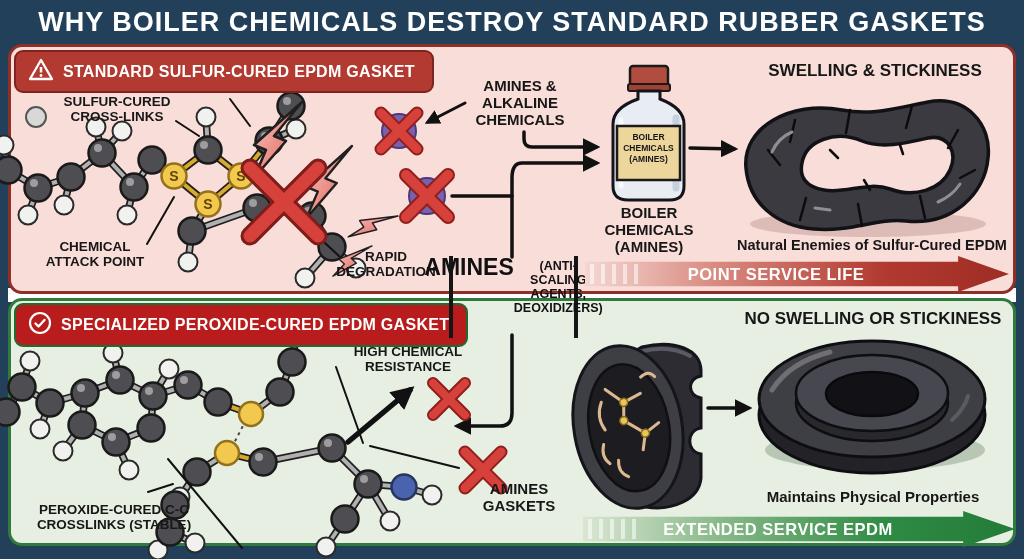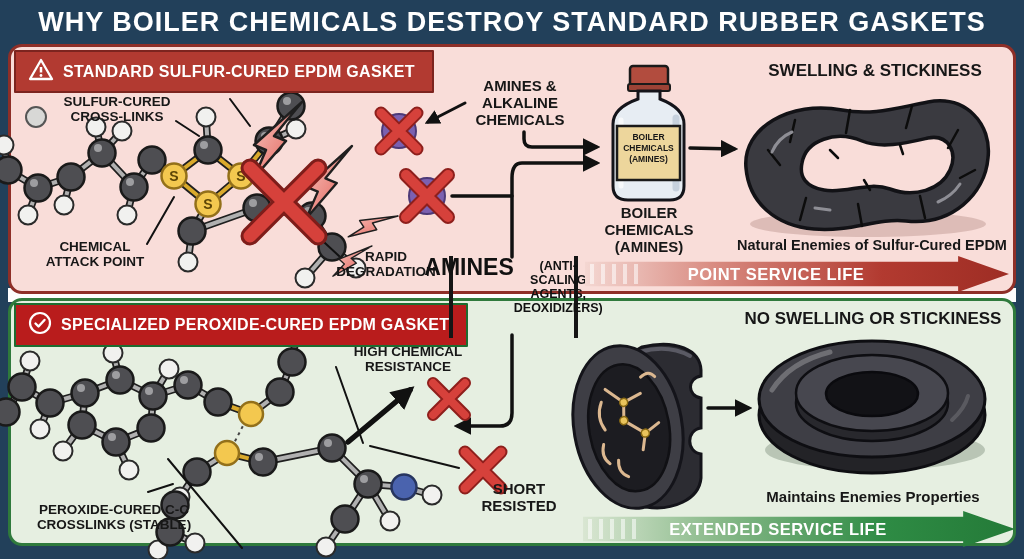--- a/index.html
+++ b/index.html
@@ -7,21 +7,21 @@
          font-family:"Liberation Sans",sans-serif;overflow:hidden}
   .title-bar{position:absolute;top:0;left:0;width:100%;height:44px;display:flex;
              align-items:center;justify-content:center;z-index:3}
   .title-bar h1{margin:16px;color:#fff;font-size:27px;font-weight:bold;letter-spacing:1px;white-space:nowrap}
   .gap-strip{position:absolute;left:8px;top:288px;width:1008px;height:14px;background:#fdfdfd;z-index:0}
   .panel{position:absolute;left:8px;width:1008px;box-sizing:border-box;border-radius:14px;z-index:1}
   .panel-top{top:44px;height:250px;background:#f9ddd9;border:3px solid #8e2f28}
   .panel-bottom{top:298px;height:248px;background:#e6efe1;border:3px solid #2f7a3c}
   .art{position:absolute;left:0;top:0;z-index:2;pointer-events:none}
   .badge{position:absolute;z-index:3;display:flex;align-items:center;gap:9px;color:#fff;
-         font-weight:bold;font-size:16px;letter-spacing:.3px;border-radius:1px;padding:6px 17px 6px 12px}
+         font-weight:bold;font-size:16px;letter-spacing:.3px;border-radius:9px;padding:6px 17px 6px 12px}
   .badge-red{left:14px;top:50px;background:#b23a31;border:2px solid #7c241f}
   .badge-green{left:14px;top:303px;background:#b91c1c;border:2px solid #1e6c30}
   .label{position:absolute;z-index:3;font-weight:bold;color:#171717;text-align:center;line-height:1.13}
   #lb-crosslinks{left:62px;top:94px;width:110px;font-size:13.5px}
   #lb-attack{left:40px;top:239px;width:110px;font-size:13.5px}
   #lb-degradation{left:330px;top:249px;width:112px;font-size:13.5px}
   #lb-aminesalk{left:464px;top:78px;width:112px;font-size:15px}
   #lb-bottle-label{left:618px;top:132px;width:61px;font-size:8.5px;line-height:1.3}
   #lb-bottle-caption{left:597px;top:205px;width:104px;font-size:15px}
   #lb-swelling{left:755px;top:61px;width:240px;font-size:17px}
@@ -312,31 +312,31 @@
   <div class="label" id="lb-crosslinks">SULFUR-CURED CROSS-LINKS</div>
   <div class="label" id="lb-degradation">RAPID DEGRADATION</div>
   <div class="label" id="lb-attack">CHEMICAL ATTACK POINT</div>
   <div class="label" id="lb-aminesalk">AMINES &amp; ALKALINE CHEMICALS</div>
   <div class="label" id="lb-bottle-label">BOILER CHEMICALS (AMINES)</div>
   <div class="label" id="lb-bottle-caption">BOILER CHEMICALS (AMINES)</div>
   <div class="label" id="lb-swelling">SWELLING &amp; STICKINESS</div>
   <div class="label" id="lb-enemies">Natural Enemies of Sulfur-Cured EPDM</div>
   <div class="label" id="lb-highchem">HIGH CHEMICAL RESISTANCE</div>
   <div class="label" id="lb-peroxide">PEROXIDE-CURED C-C CROSSLINKS (STABLE)</div>
-  <div class="label" id="lb-resisted">SHORT RESISTED</div>
+  <div class="label" id="lb-resisted">AMINES GASKETS</div>
   <div class="label" id="lb-noswelling">NO SWELLING OR STICKINESS</div>
-  <div class="label" id="lb-maintains">Maintains Enemies Properties</div>
+  <div class="label" id="lb-maintains">Maintains Physical Properties</div>
 
   <div class="amines-note">
     <div class="h">AMINES</div>
     <div class="s">(ANTI-SCALING AGENTS, DEOXIDIZERS)</div>
   </div>
 
   <div class="banner banner-red">
     <div class="stripes"></div>
     <span class="txt">POINT SERVICE LIFE</span>
   </div>
   <div class="banner banner-green">
     <div class="stripes"></div>
-    <span class="txt">EXTENDED SERVICE LIFE</span>
+    <span class="txt">EXTENDED SERVICE EPDM</span>
   </div>
 
 </div>
 
 </body></html>

